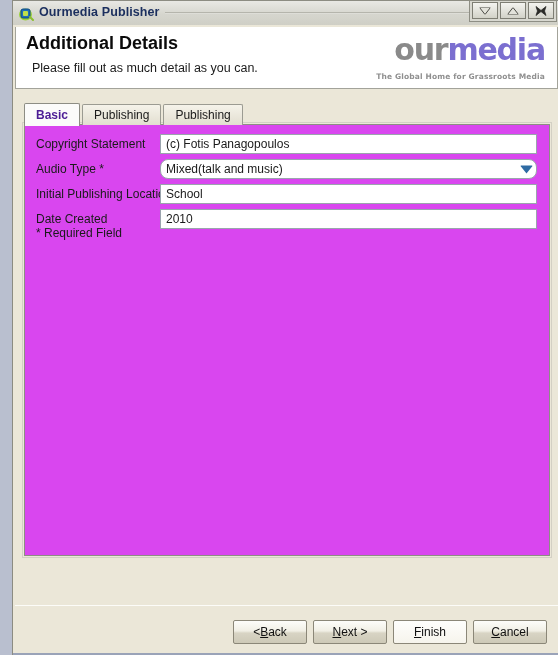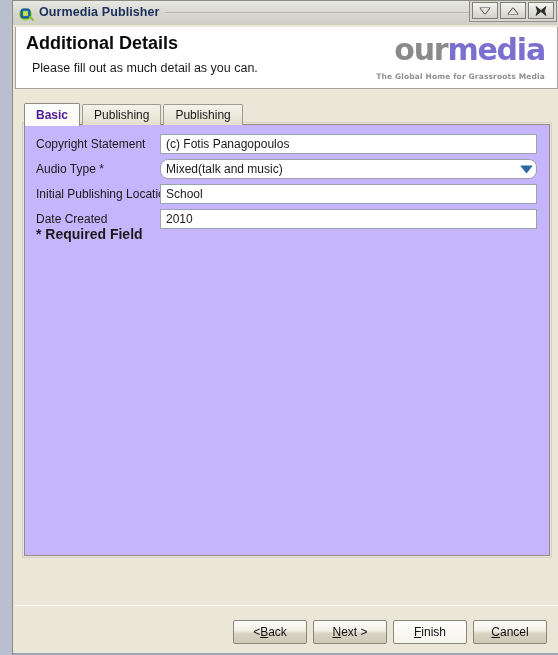--- a/index.html
+++ b/index.html
@@ -184,21 +184,21 @@
     margin-bottom: -1px;
     z-index: 6;
     font-weight: bold;
   }
 
   
   .tabpanel {
     position: absolute;
     left: 11px; top: 123px;
     width: 526px; height: 432px;
-    background: #c4b5fd;
+    background: #d946ef;
     border: 1px solid #8d8d84;
     outline: 1px solid #d3d0c4;
     outline-offset: 1px;
   }
   .field-label {
     position: absolute;
     left: 11px;
     font-size: 12px;
     color: #1a1a1a;
     white-space: nowrap;
@@ -223,23 +223,22 @@
     padding-right: 3px;
     border-radius: 8px;
   }
   .combo-arrow {
     width: 13px; height: 13px;
     display: flex; align-items: center; justify-content: center;
   }
   .required-note {
     position: absolute;
     left: 11px; top: 101px;
-    font-size: 14px;
+    font-size: 12px;
     color: #1a1a1a;
-    font-weight: bold;
   }
 
   
   .buttonbar-sep {
     position: absolute;
     left: 2px; top: 604px;
     width: 543px; height: 1px;
     background: #b8b4a4;
     border-bottom: 1px solid #fcfcf8;
   }

